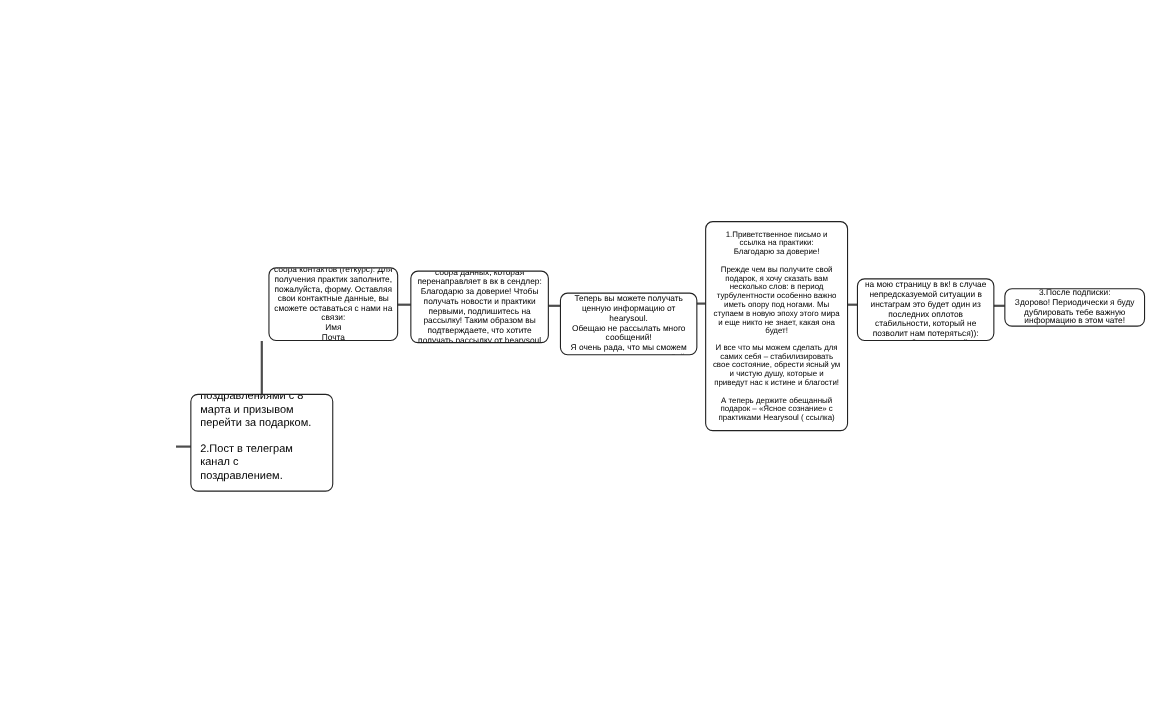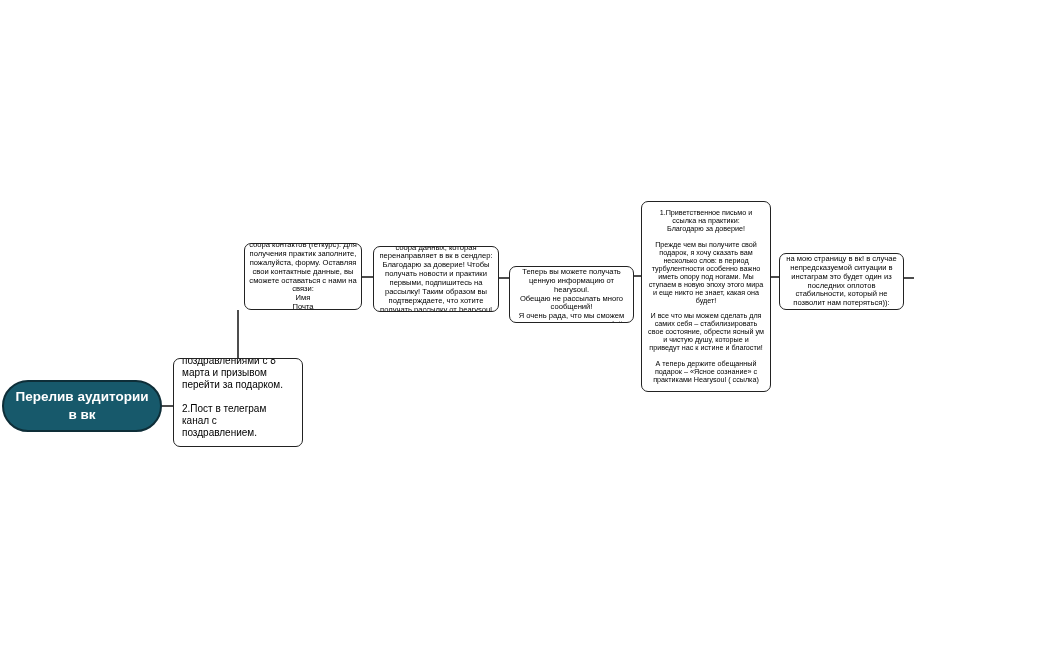--- a/index.html
+++ b/index.html
@@ -57,24 +57,20 @@
 <div class="canvas">
 
   <div class="connector h" id="c-root-steps"></div>
   <div class="connector v" id="c-steps-landing"></div>
   <div class="connector h" id="c-landing-thanks"></div>
   <div class="connector h" id="c-thanks-subscr"></div>
   <div class="connector h" id="c-subscr-welcome"></div>
   <div class="connector h" id="c-welcome-remind"></div>
   <div class="connector h" id="c-remind-after"></div>
 
-  <div class="root-node">
-    <span class="txt">Перелив аудитории
-в вк</span>
-  </div>
 
   <div class="node n-left" id="node-campaign-steps">
     <span class="txt">1.Сторис и пост в инстаграм с поздравлениями с 8 марта и призывом перейти за подарком.
 
 2.Пост в телеграм канал с поздравлением.
 
 3.Рассылка по базе из геткурс</span>
   </div>
 
   <div class="node n-center" id="node-mini-landing">
@@ -104,14 +100,18 @@
 
 И все что мы можем сделать для самих себя – стабилизировать свое состояние, обрести ясный ум и чистую душу, которые и приведут нас к истине и благости!
 
 А теперь держите обещанный подарок – «Ясное сознание» с практиками Hearysoul ( ссылка)</span>
   </div>
 
   <div class="node n-center" id="node-subscribe-reminder">
     <span class="txt">2.Кстати, не забудь подписаться на мою страницу в вк! в случае непредсказуемой ситуации в инстаграм это будет один из последних оплотов стабильности, который не позволит нам потеряться)): кнопка "подписаться"</span>
   </div>
 
+  <div class="node n-center" id="node-after-subscription">
+    <span class="txt">3.После подписки:
+Здорово! Периодически я буду дублировать тебе важную информацию в этом чате!</span>
+  </div>
 
 </div>
 
 </body></html>

